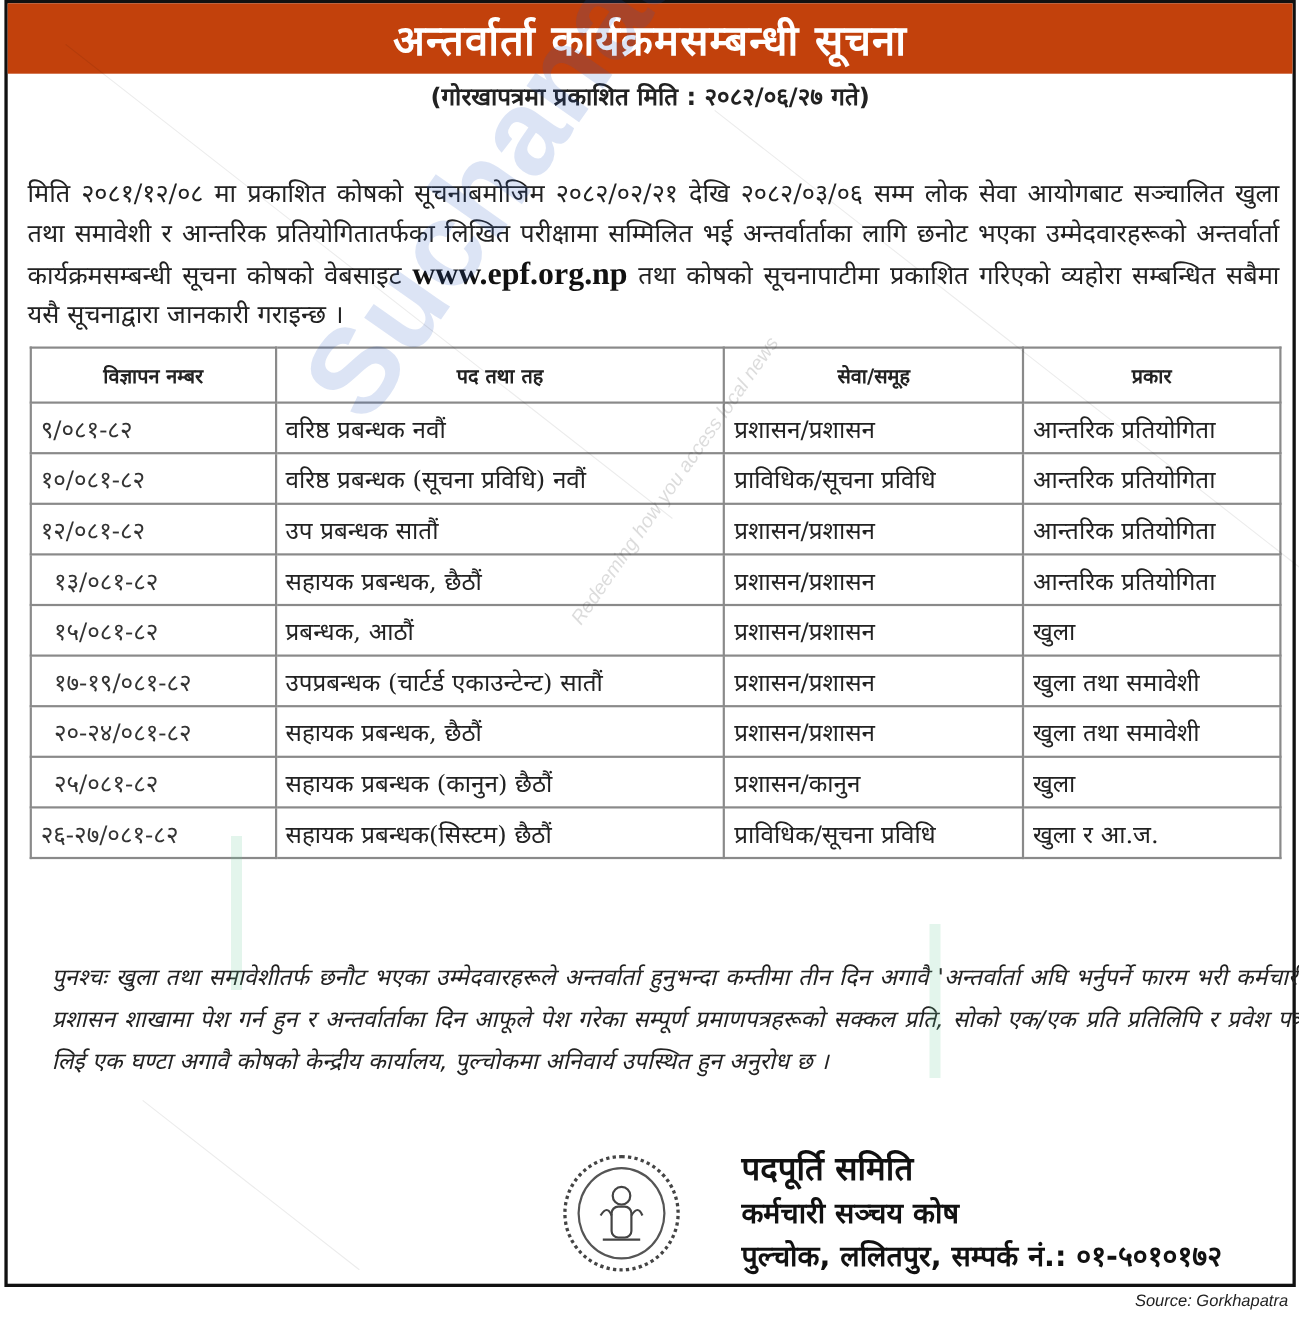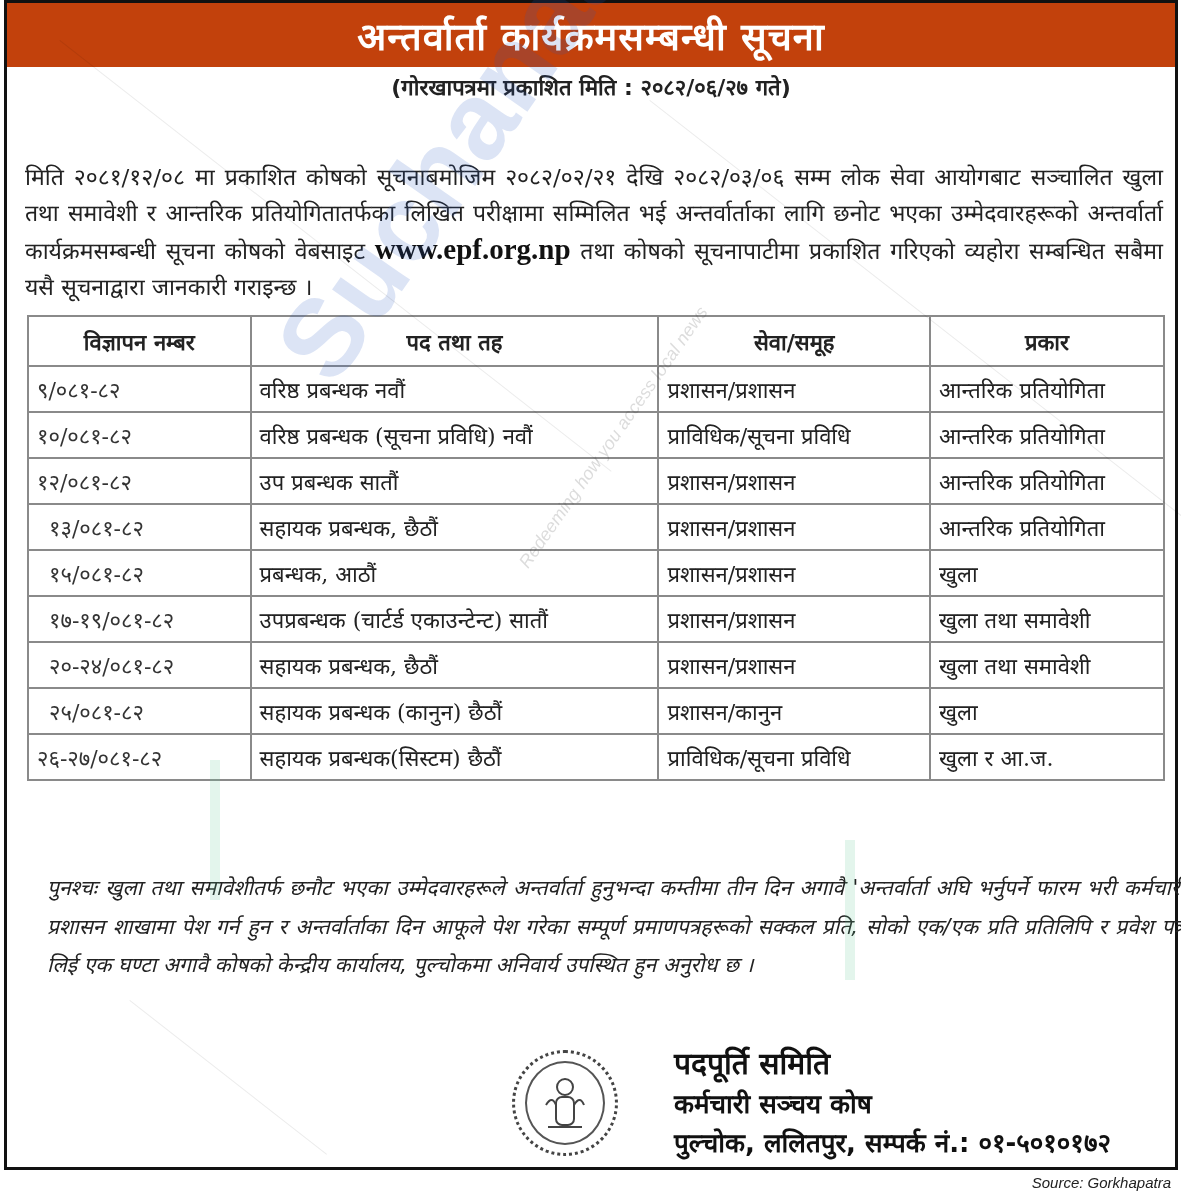--- a/index.html
+++ b/index.html
@@ -4,21 +4,21 @@
 <style>
   html,body{margin:0;padding:0;background:#fff;}
   body{width:1181px;height:1198px;position:relative;overflow:hidden;font-family:"DejaVu Sans",sans-serif;color:#1a1a1a;}
   .notice{position:absolute;left:4px;top:0;width:1168px;height:1164px;border:3px solid #111;background:#fff;}
   .title-bar{position:absolute;left:0;top:0;width:100%;height:64px;background:#c2410c;color:#fff;display:flex;align-items:center;justify-content:center;font-weight:bold;font-size:38px;letter-spacing:1px;}
   .pub-date{position:absolute;left:0;top:68px;width:100%;text-align:center;font-size:22px;font-weight:bold;color:#222;}
   .intro{position:absolute;left:18px;top:112px;width:1138px;font-family:"DejaVu Serif",serif;font-size:23px;line-height:36px;text-align:justify;text-align-last:left;color:#222;margin-top:44px;}
   .intro .url{font-family:"Liberation Serif",serif;font-weight:bold;font-size:29px;color:#111;}
   table.ads{position:absolute;left:20px;top:312px;width:1138px;border-collapse:collapse;font-family:"DejaVu Serif",serif;font-size:22px;color:#222;}
   table.ads th,table.ads td{border:2px solid #8a8a8a;height:44px;padding:0 8px;white-space:nowrap;}
-  table.ads th{height:48px;font-weight:bold;text-align:center;font-size:22px;}
+  table.ads th{height:48px;font-weight:bold;text-align:center;font-size:18px;}
   table.ads td.num{color:#333;}
   .col1{width:206px}.col2{width:392px}.col3{width:255px}.col4{width:217px}
   .postscript{position:absolute;left:18px;top:866px;width:1138px;font-family:"DejaVu Sans",sans-serif;font-style:italic;font-size:21px;line-height:38.5px;text-align:justify;text-align-last:left;color:#222;margin-left:22px;}
   .signature{position:absolute;left:505px;top:1040px;display:flex;align-items:center;}
   .seal{width:100px;height:100px;border-radius:50%;border:3px dotted #444;display:flex;align-items:center;justify-content:center;margin-right:12px;}
   .seal-inner{width:76px;height:80px;border-radius:50%;border:2px solid #555;display:flex;align-items:center;justify-content:center;}
   .sig-lines{display:flex;flex-direction:column;font-family:"DejaVu Sans",sans-serif;font-weight:bold;color:#111;margin-left:44px;}
   .sig-title{font-size:30px;line-height:42px;}
   .sig-org{font-size:26px;line-height:38px;}
   .sig-addr{font-size:26px;line-height:40px;}

